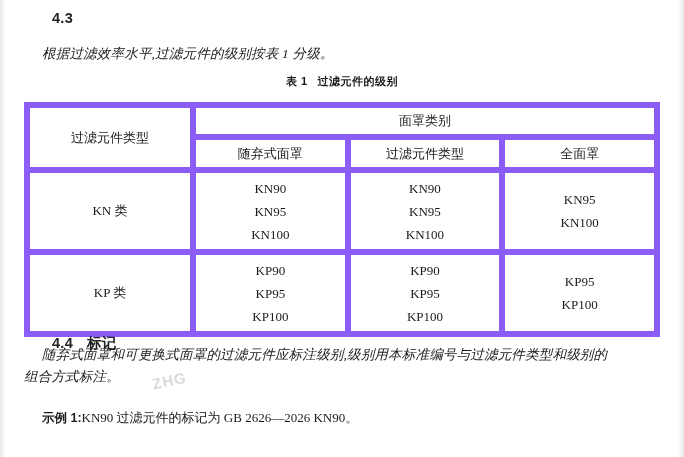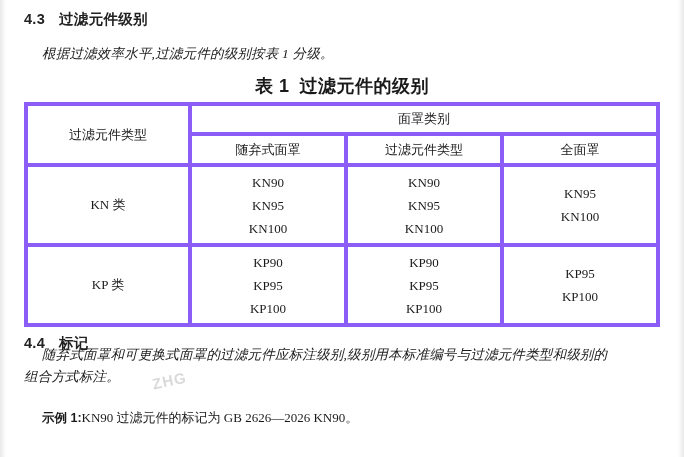--- a/index.html
+++ b/index.html
@@ -25,20 +25,21 @@
 
   
   .section-heading {
     font-family: "Liberation Sans", "DejaVu Sans", sans-serif;
     font-size: 14.5px;
     font-weight: 600;
     color: #222;
     letter-spacing: 0.3px;
     display: flex;
     align-items: baseline;
+    margin-left: 28px;
   }
   .section-heading .num {
     margin-right: 14px;
   }
   #heading-43 {
     position: absolute;
     left: 24px;
     top: 10px;
   }
   #heading-44 {
@@ -60,41 +61,41 @@
     top: 44px;
   }
 
   #table-caption {
     position: absolute;
     top: 74px;
     left: 0;
     width: 684px;
     text-align: center;
     font-family: "Liberation Sans", "DejaVu Sans", sans-serif;
-    font-size: 18px;
+    font-size: 11px;
     font-weight: 700;
     letter-spacing: 0.5px;
   }
   #table-caption .cap-gap {
     display: inline-block;
     width: 10px;
   }
 
   
   #grade-table {
     position: absolute;
     left: 24px;
     top: 102px;
     width: 636px;
     border-collapse: collapse;
     table-layout: fixed;
     font-size: 13px;
   }
   #grade-table td, #grade-table th {
-    border: 4px solid #8b5cf6;
+    border: 6px solid #8b5cf6;
     text-align: center;
     vertical-align: middle;
     font-weight: normal;
     padding: 0;
   }
   #grade-table .hdr-row1 td {
     height: 26px;
   }
   #grade-table .hdr-row2 td {
     height: 27px;
@@ -168,21 +169,20 @@
 </head>
 <body>
 
 <div class="page">
 
   <div id="left-edge"></div>
   <div id="right-edge"></div>
 
   <div id="heading-43" class="section-heading">
     <span class="num">4.3</span>
-    <span>过滤元件级别</span>
   </div>
 
   <div id="para-intro" class="body-text">根据过滤效率水平,过滤元件的级别按表 1 分级。</div>
 
   <div id="table-caption">
     <span>表 1</span><span class="cap-gap"></span><span>过滤元件的级别</span>
   </div>
 
   <table id="grade-table">
     <tbody>

